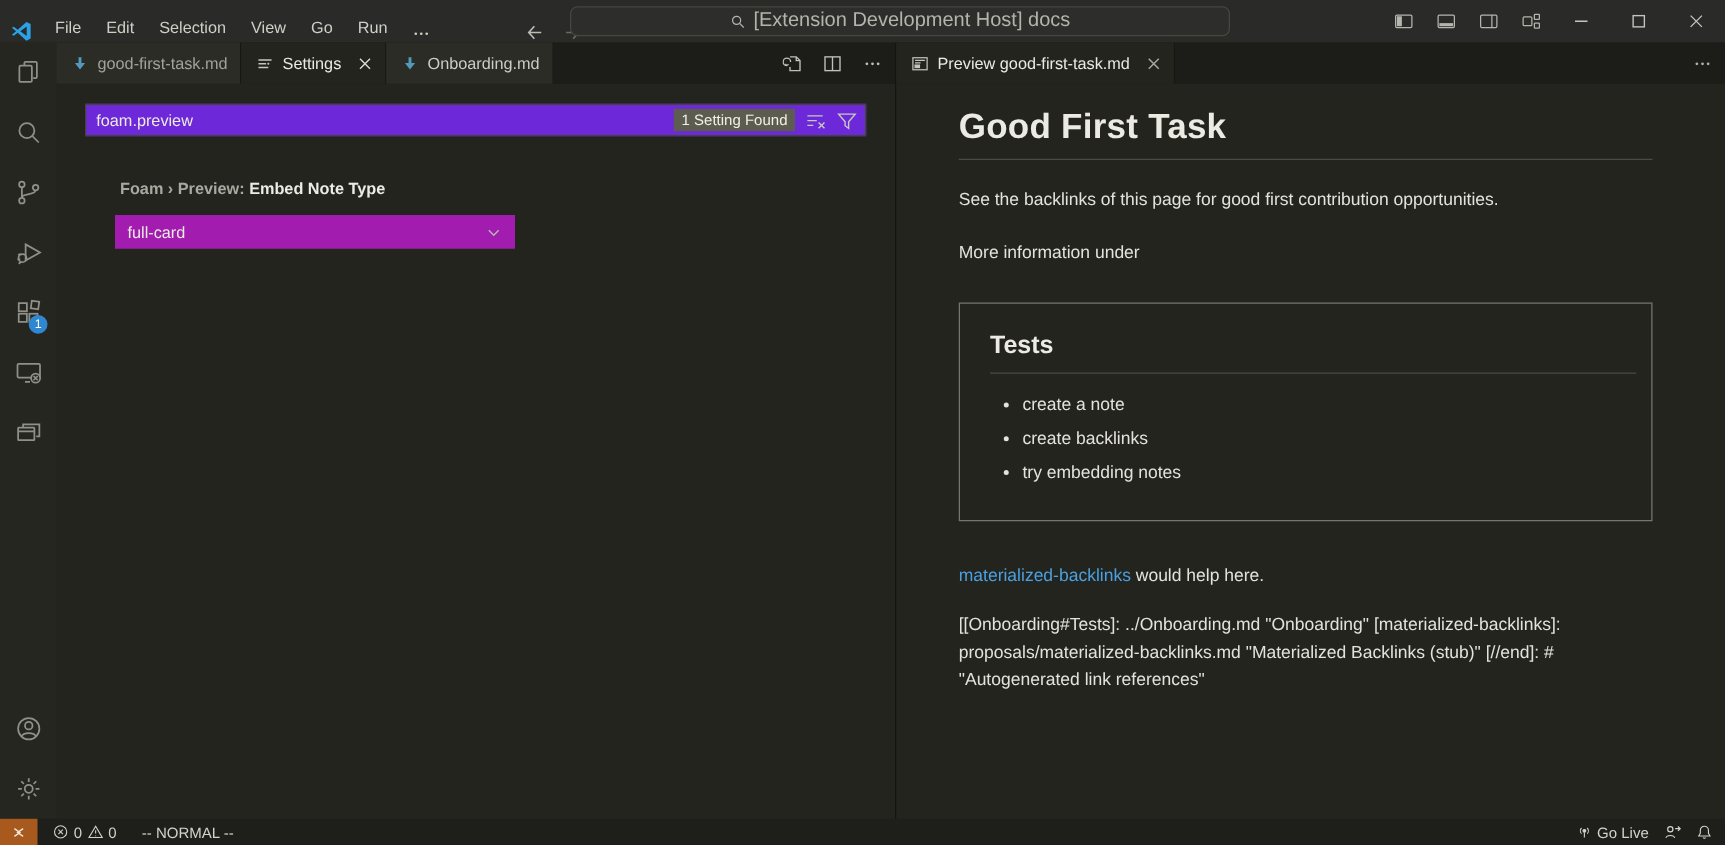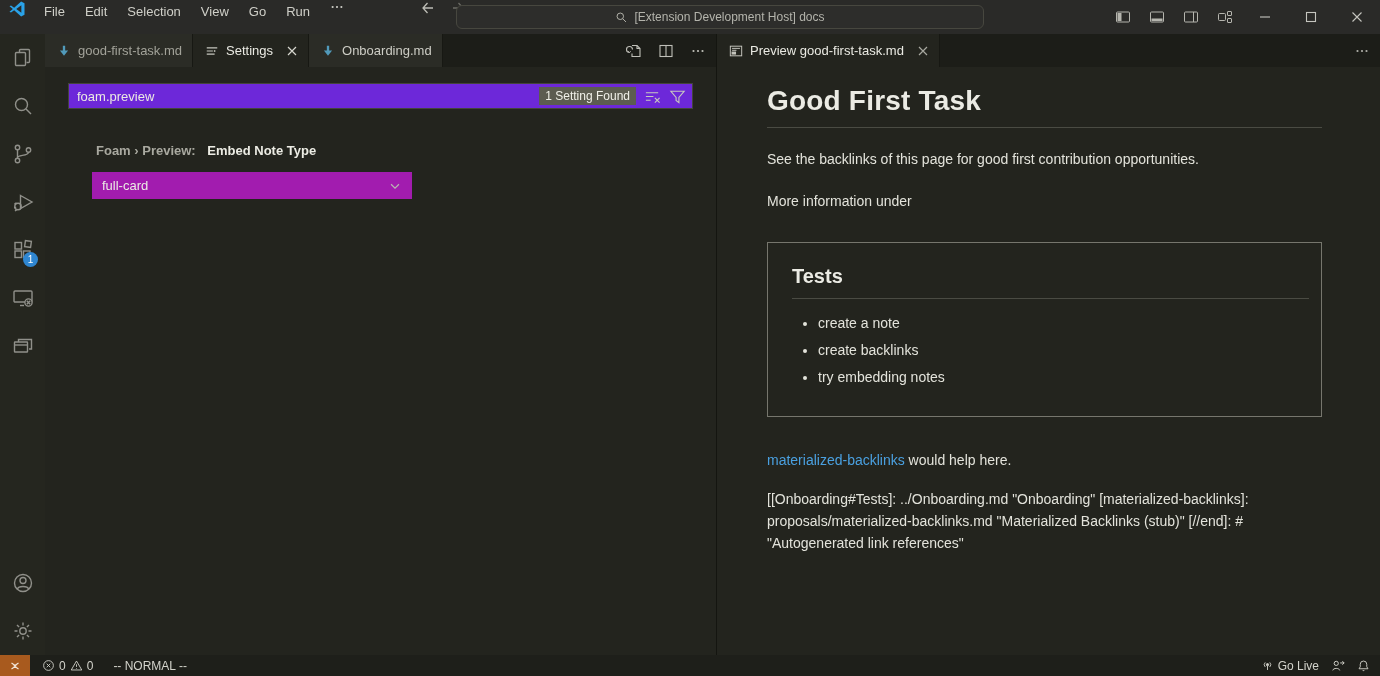--- a/index.html
+++ b/index.html
@@ -2,29 +2,29 @@
 <html><head>
 <meta charset="utf-8">
 <style>
   * { box-sizing: border-box; }
   html,body { margin:0; padding:0; width:1380px; height:676px; overflow:hidden;
     background:#23241e; font-family:"Liberation Sans", sans-serif; }
   svg { display:block; }
 
   
   .titlebar { position:absolute; top:0; left:0; right:0; height:34px; background:#2a2a28;
-    display:flex; align-items:flex-start; color:#cfcfc8; font-size:13px; }
+    display:flex; align-items:flex-end; color:#cfcfc8; font-size:13px; }
   .logo { width:34px; display:flex; justify-content:center; }
   .menu-item { padding:0 10px; height:24px; line-height:24px; border-radius:4px; cursor:default; }
   .menu-overflow { padding:0 10px; color:#cfcfc8; }
   .nav-arrows { display:flex; align-items:center; gap:14px; margin-left:66px; }
   .cmd-center { position:absolute; left:456px; top:5px; width:528px; height:24px;
     background:#2d2d2b; border:1px solid #47473f; border-radius:6px;
     display:flex; align-items:center; justify-content:center; gap:6px;
-    color:#b4b4ac; font-size:12px; }
+    color:#b4b4ac; font-size:16px; }
   .win-icons { position:absolute; right:0; top:0; height:34px; display:flex; align-items:center; }
   .win-icon { width:34px; height:34px; display:flex; align-items:center; justify-content:center; }
   .win-ctl  { width:46px; height:34px; display:flex; align-items:center; justify-content:center; }
 
   
   .activitybar { position:absolute; top:34px; left:0; width:45px; bottom:21px; background:#25261f;
     display:flex; flex-direction:column; }
   .ab-item { height:48px; display:flex; align-items:center; justify-content:center; position:relative; }
   .ab-spacer { flex:1; }
   .ab-badge { position:absolute; right:7px; bottom:7px; min-width:15px; height:15px; border-radius:50%;
@@ -52,21 +52,21 @@
   .search-icons { display:flex; align-items:center; gap:8px; }
   .scope-row { display:flex; align-items:center; margin-top:16px; border-bottom:1px solid #3c3c35;
     padding:0 2px; }
   .scope-tab { font-size:13px; color:#a8a89f; padding:4px 2px 8px; margin-right:24px; }
   .scope-tab.active { color:#efefe8; border-bottom:1px solid #d8d8d0; }
   .last-synced { margin-left:auto; font-size:13px; color:#a2a299; padding-bottom:8px; }
   .setting-item { margin:34px 0 0 28px; }
   .setting-title { font-size:13px; }
   .setting-cat { color:#a9a9a0; font-weight:700; }
   .setting-name { color:#ececE4; font-weight:700; color:#ececе4; }
-  .setting-name { color:#ececе4;margin-left:8px; }
+  .setting-name { color:#ececе4; }
   .setting-name { color:#ecece4; font-weight:700; }
   .setting-select { margin-top:14px; margin-left:-4px; width:320px; height:27px; background:#a21caf;
     display:flex; align-items:center; padding:0 10px; color:#ecece4; font-size:13px; cursor:default; }
   .setting-select .chev { margin-left:auto; }
 
   
   .preview { padding:18px 58px 0 50px; color:#e3e3db; font-size:14px; }
   .md-h1 { font-size:28px; font-weight:700; color:#ebebe4; margin:0; padding-bottom:10px;
     border-bottom:1px solid #4a4b43; letter-spacing:.2px; }
   .md-p { margin:21px 0 0 0; line-height:21px; }

